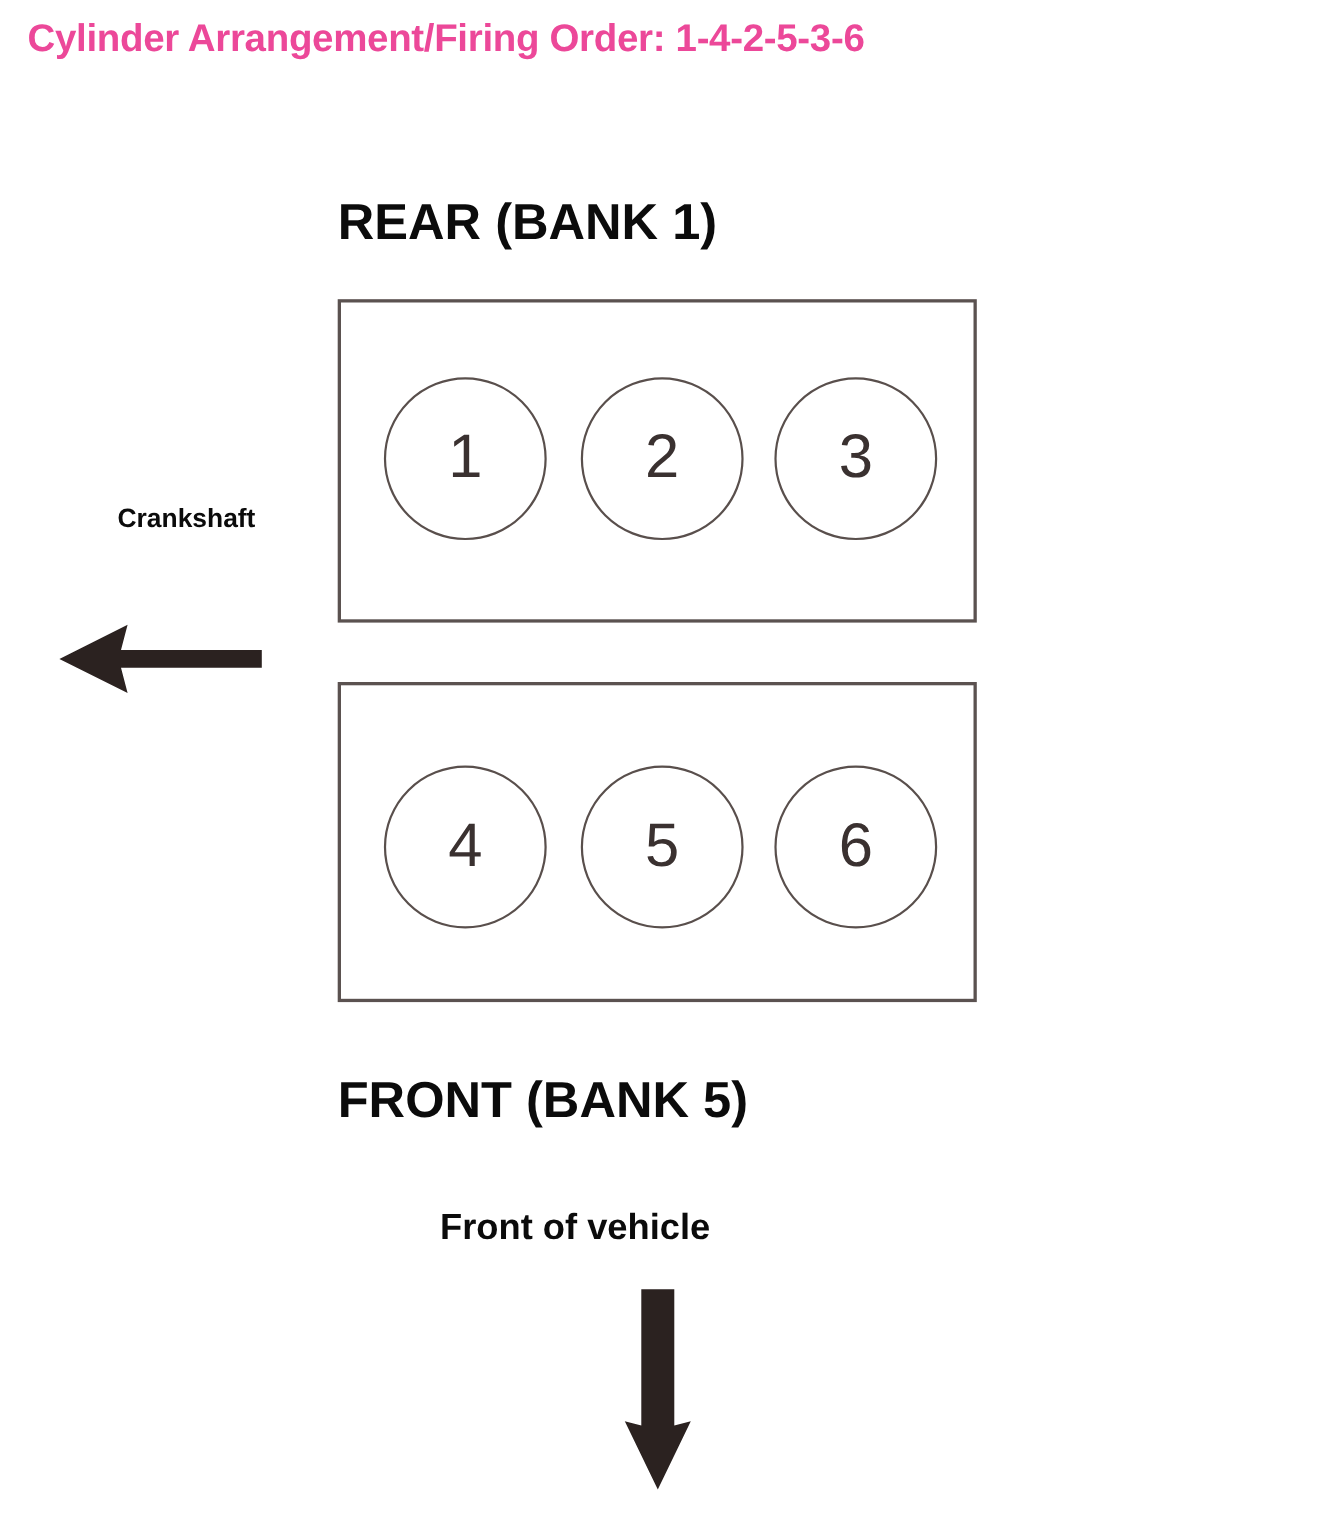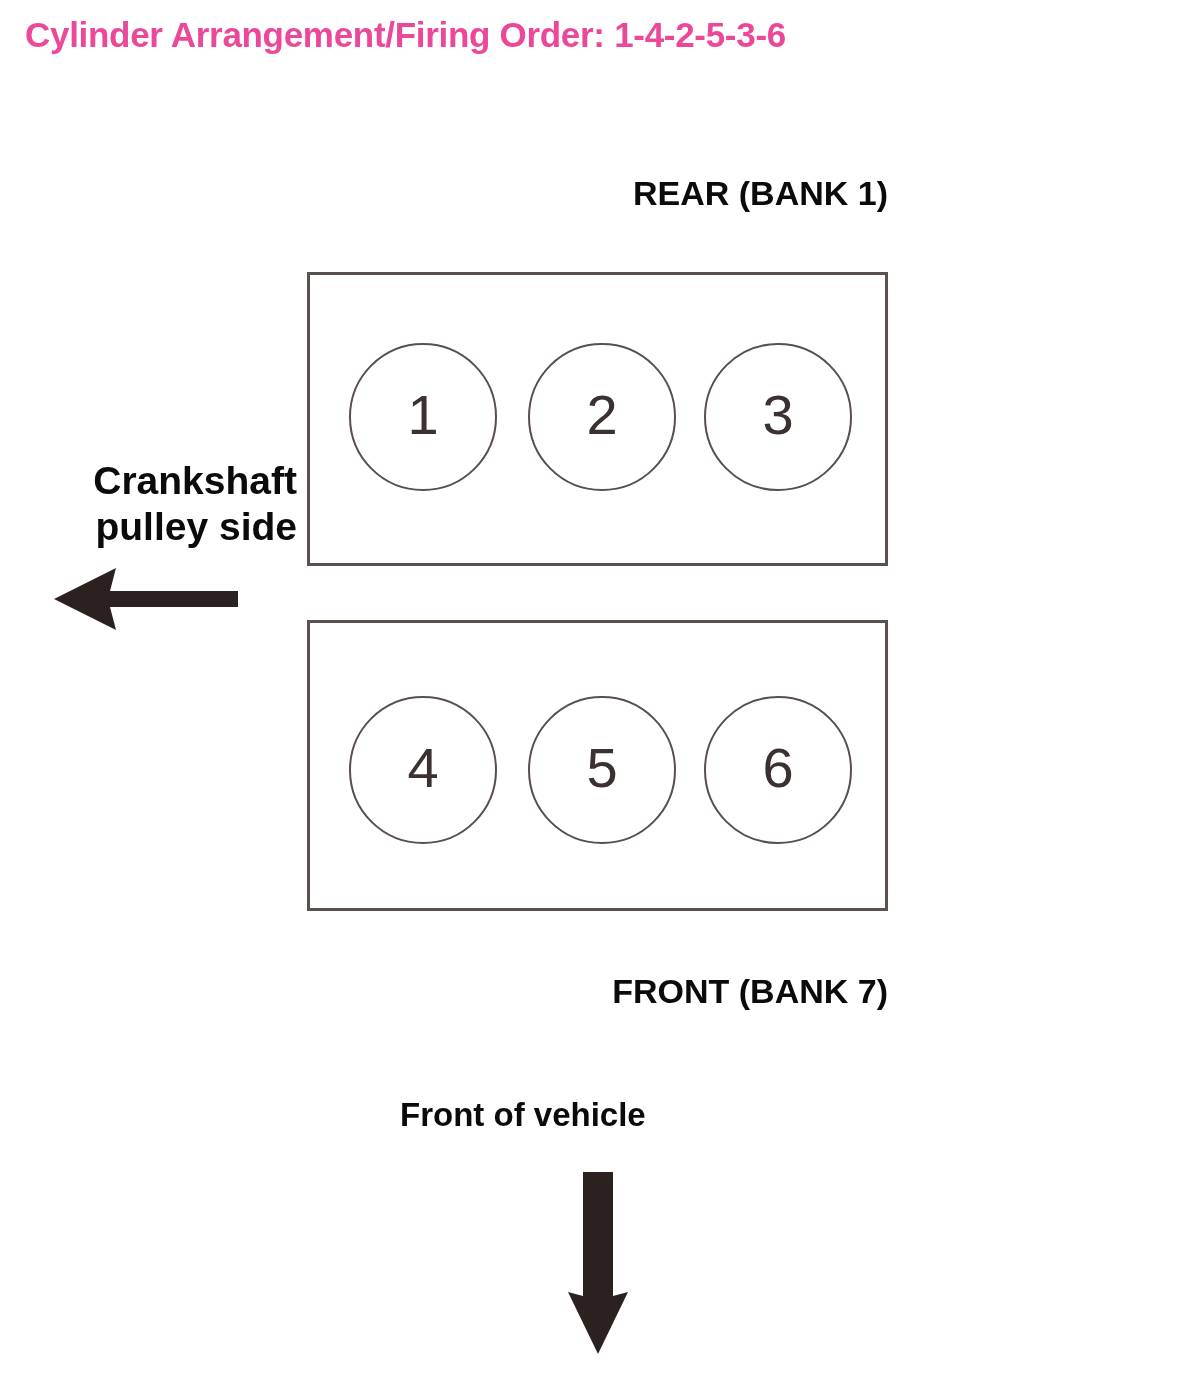--- a/index.html
+++ b/index.html
@@ -28,25 +28,25 @@
     font-size: 35px;
     font-weight: bold;
     letter-spacing: -0.3px;
     color: #ec4899;
     white-space: nowrap;
   }
 
   
   .bank-caption {
     position: absolute;
-    font-size: 34px;
+    font-size: 46px;
     font-weight: bold;
     color: #0b0b0b;
     white-space: nowrap;
-    text-align: right;
+    text-align: left;
   }
   #rear-caption {
     left: 307px;
     top: 174px;
     width: 581px;
   }
   #front-caption {
     left: 307px;
     top: 972px;
     width: 581px;
@@ -97,25 +97,25 @@
   .cyl-pos-2 { left: 394px; }
   #bank1-box .cylinder { top: 68px; }
   #bank2-box .cylinder { top: 73px; }
 
   
   #crank-label {
     position: absolute;
     left: 42px;
     top: 458px;
     width: 255px;
-    font-size: 39px;
+    font-size: 24px;
     font-weight: bold;
     line-height: 1.18;
     color: #0b0b0b;
-    text-align: right;
+    text-align: center;
   }
   #crank-label .line2 { display: block; }
 
   
   .arrow-svg { position: absolute; display: block; }
   #left-arrow  { left: 46px;  top: 566px;  }
   #down-arrow  { left: 562px; top: 1168px; }
 
   
   #front-vehicle-label {
@@ -148,42 +148,41 @@
         <span class="cyl-num">2</span>
       </div>
       <div class="cylinder cyl-pos-2">
         <span class="cyl-num">3</span>
       </div>
     </div>
   </div>
 
   <div id="crank-label">
     <span class="line1">Crankshaft</span>
-    <span class="line2">pulley side</span>
   </div>
 
   <svg id="left-arrow" class="arrow-svg" width="196" height="66" viewBox="0 0 196 66" aria-hidden="true">
     <path d="M 8 33 L 70 2 L 64 25 L 192 25 L 192 41 L 64 41 L 70 64 Z" fill="#2b2220"></path>
   </svg>
 
   <div id="bank2-box" class="bank-box">
     <div class="cyl-row">
       <div class="cylinder cyl-pos-0">
         <span class="cyl-num">4</span>
       </div>
       <div class="cylinder cyl-pos-1">
         <span class="cyl-num">5</span>
       </div>
       <div class="cylinder cyl-pos-2">
         <span class="cyl-num">6</span>
       </div>
     </div>
   </div>
 
-  <div id="front-caption" class="bank-caption">FRONT (BANK 7)</div>
+  <div id="front-caption" class="bank-caption">FRONT (BANK 5)</div>
 
   <div id="front-vehicle-label">Front of vehicle</div>
 
   <svg id="down-arrow" class="arrow-svg" width="72" height="190" viewBox="0 0 72 190" aria-hidden="true">
     <path d="M 21 4 L 51 4 L 51 128 L 66 124 L 36 186 L 6 124 L 21 128 Z" fill="#2b2220"></path>
   </svg>
 
 </div>
 
 </body></html>

